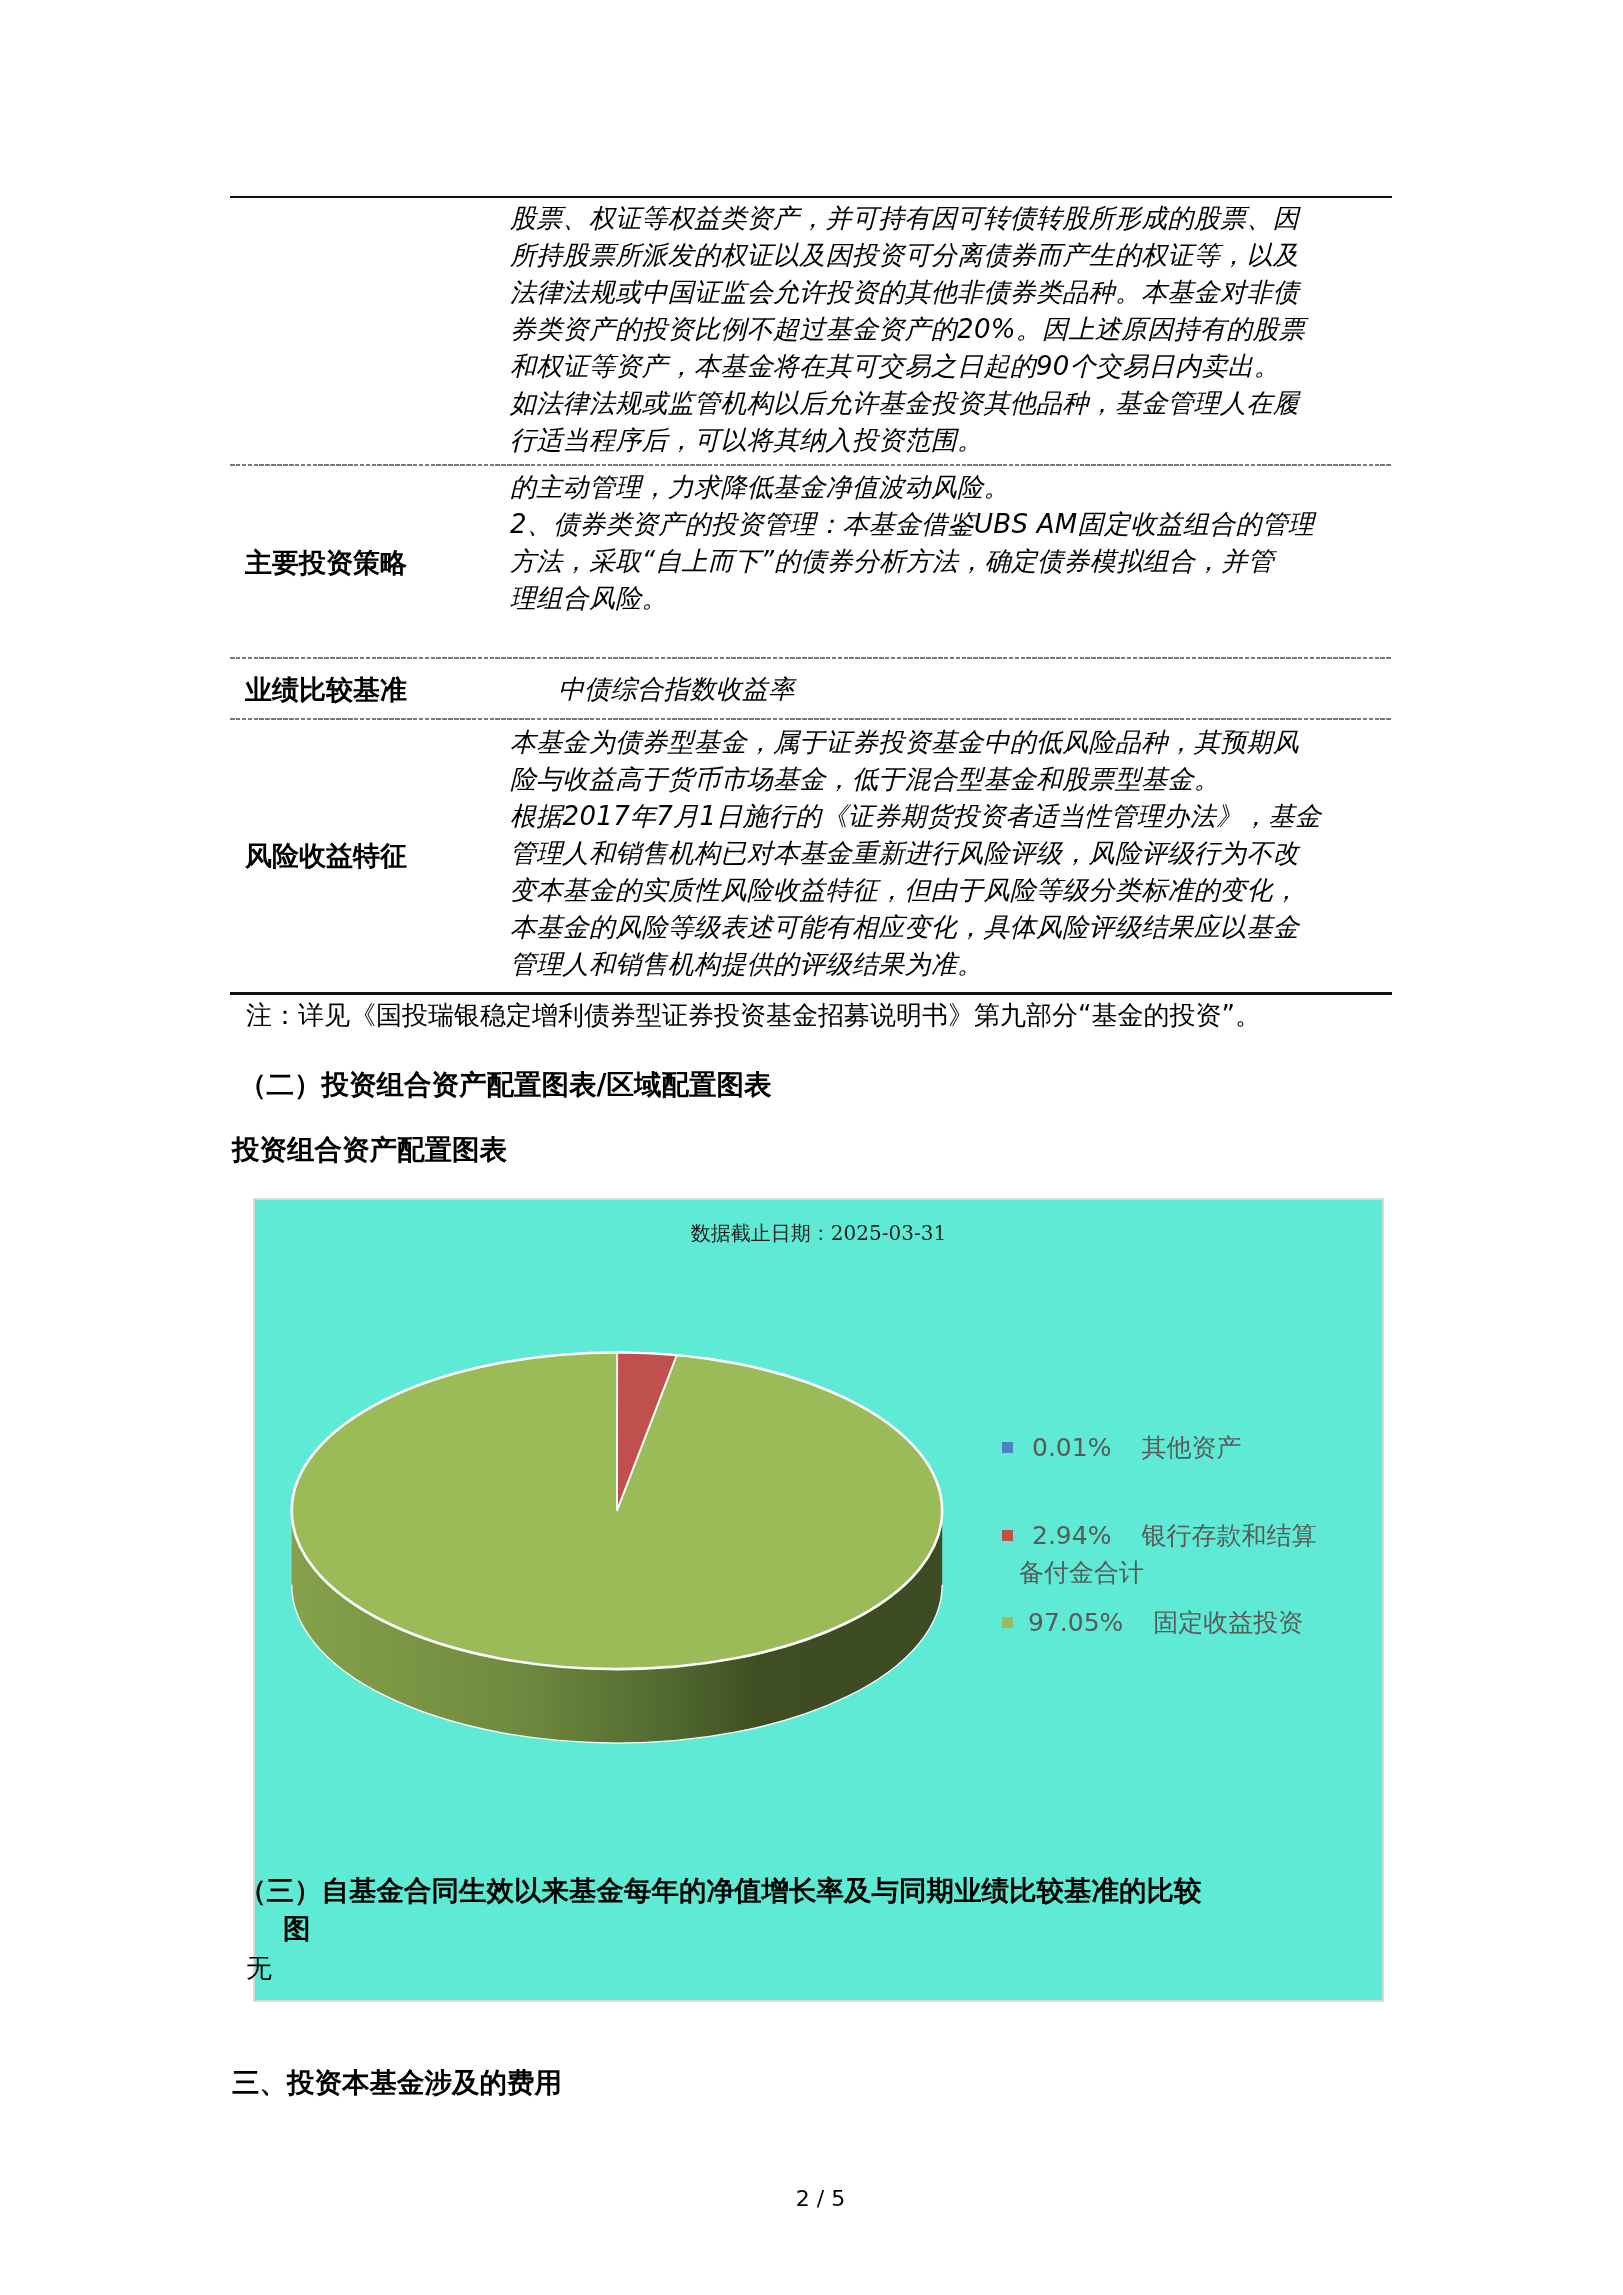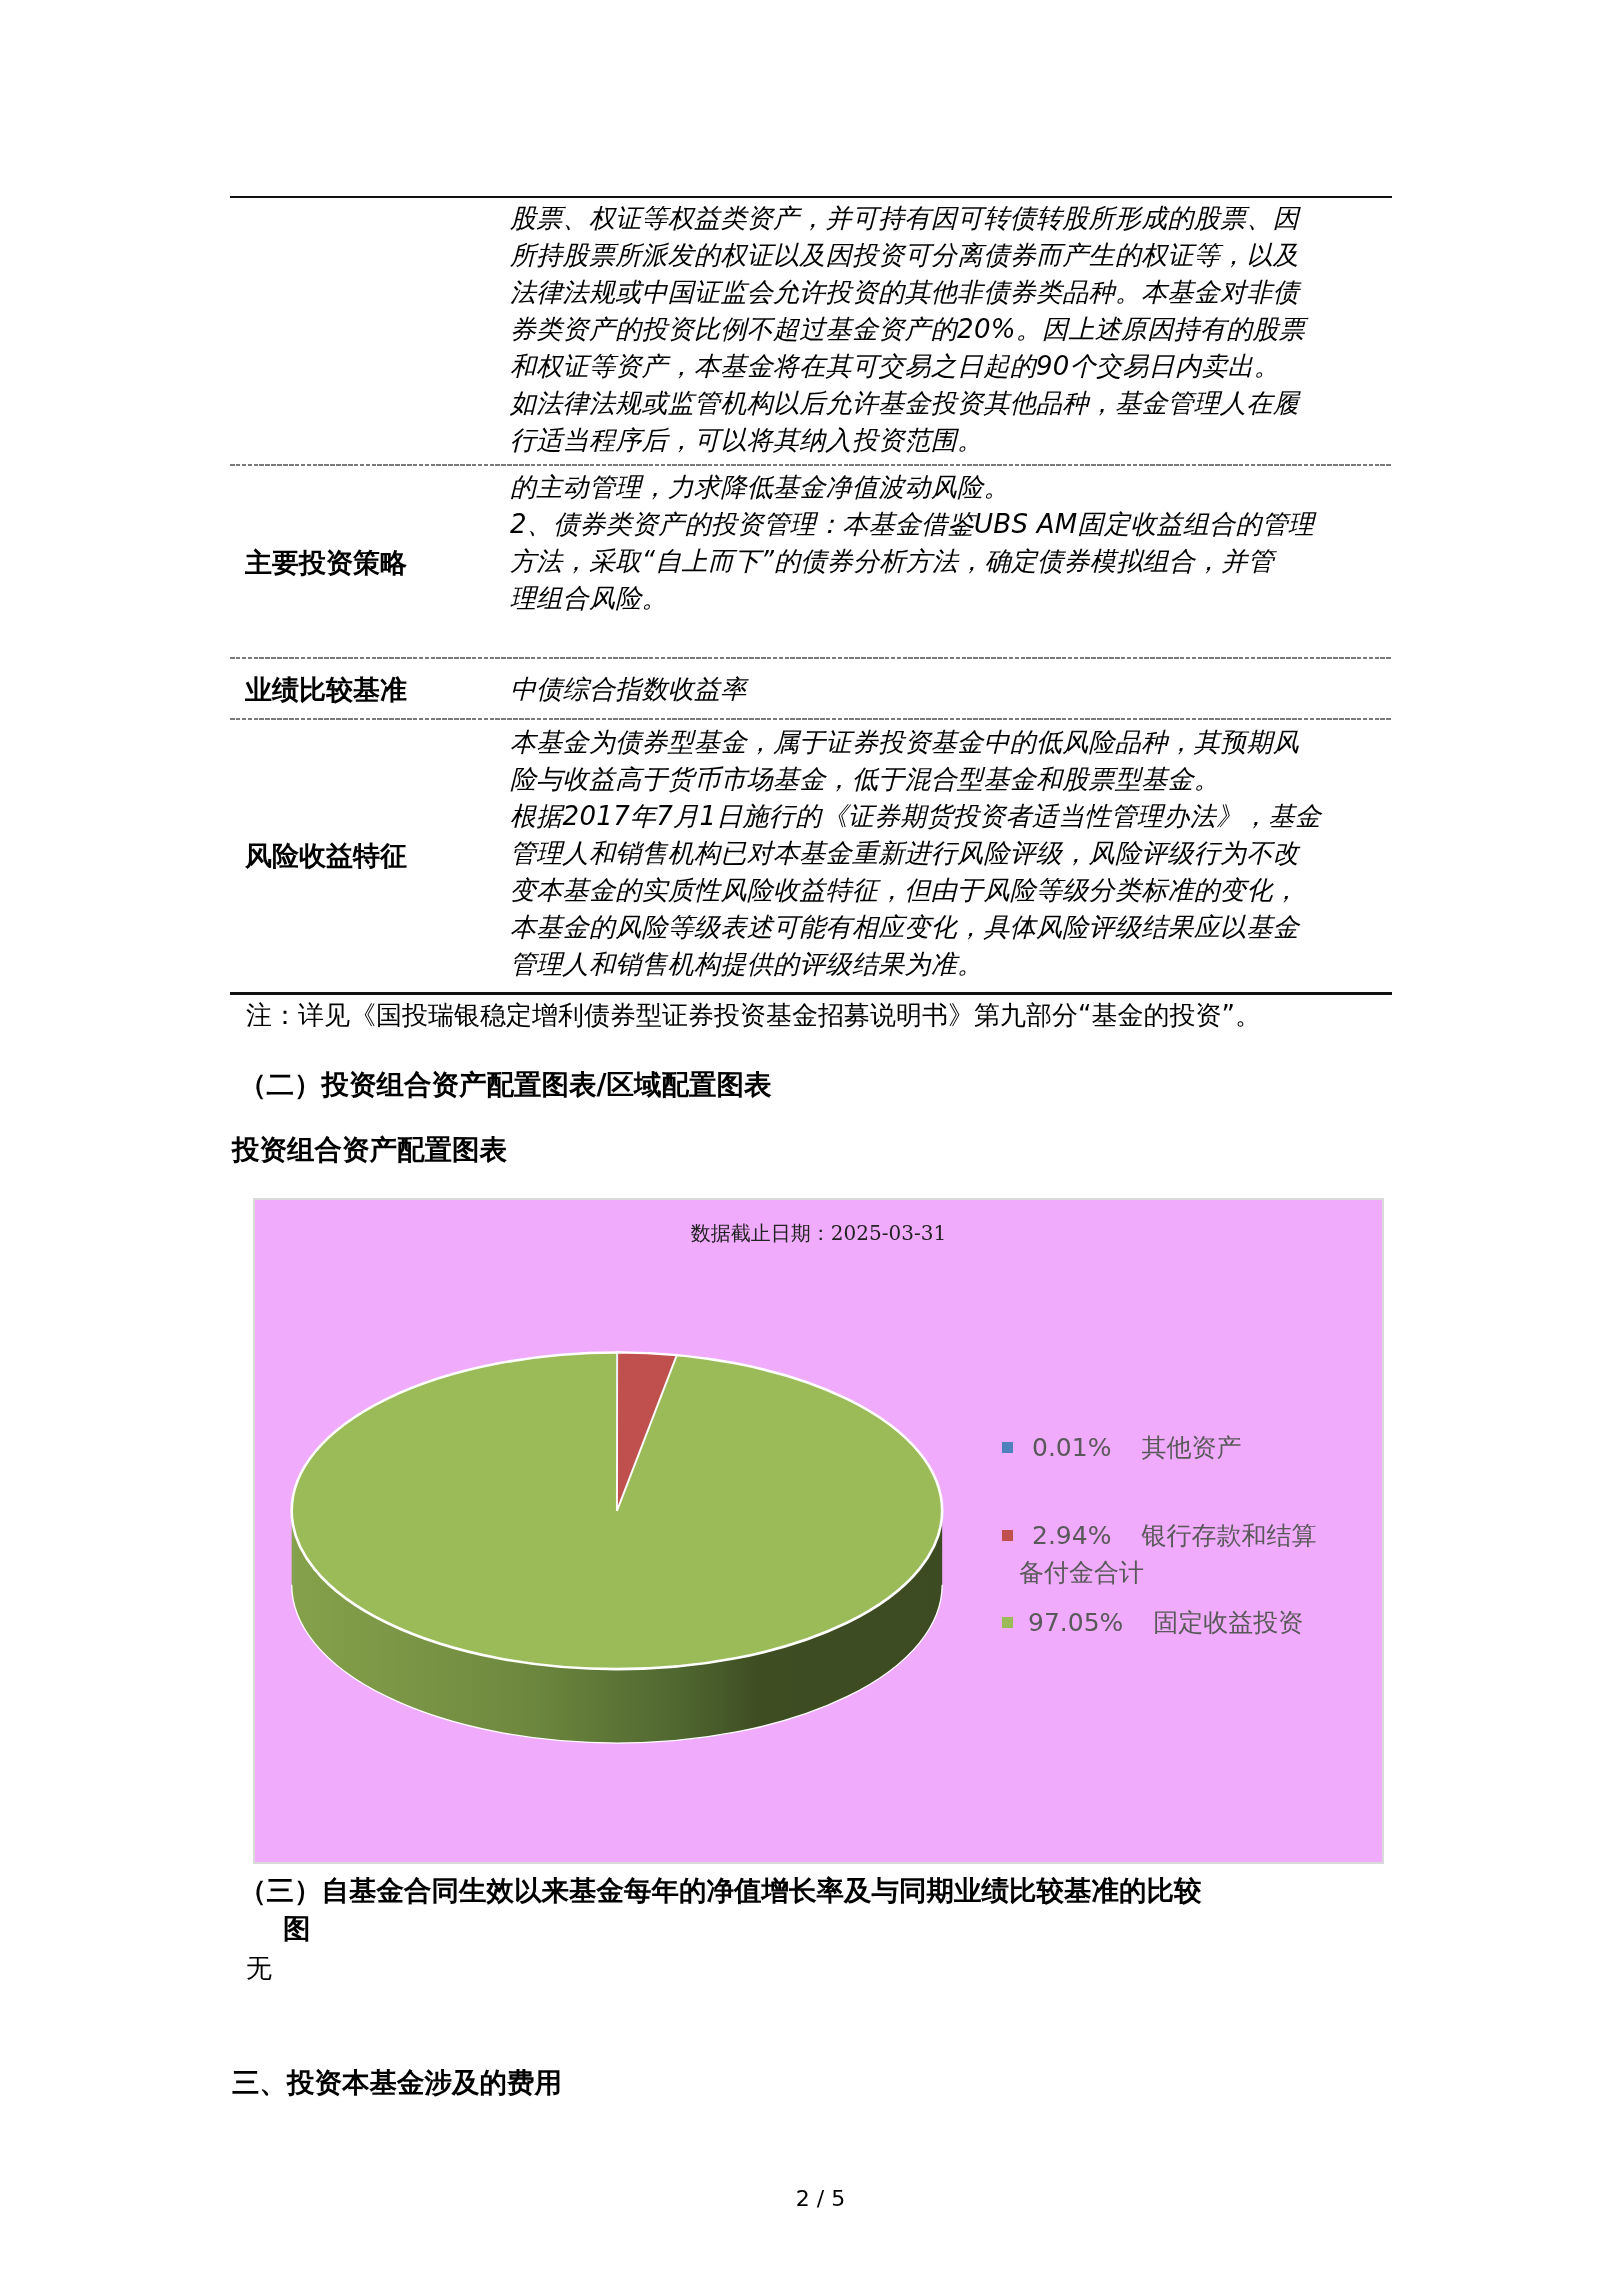--- a/index.html
+++ b/index.html
@@ -18,22 +18,22 @@
   }
   .cell {
     position: absolute; left: 510px; width: 870px;
     font-size: 26px; line-height: 37px; letter-spacing: 0.3px;
   }
   .cell .ln { display: block; white-space: nowrap; height: 37px; font-style: italic; }
   .note { position: absolute; left: 246px; top: 997px; font-size: 26px; line-height: 37px; white-space: nowrap; }
   .h2 { position: absolute; left: 232px; font-size: 27.5px; font-weight: bold; line-height: 39px; white-space: nowrap; }
   .plain { position: absolute; left: 246px; font-size: 26px; line-height: 37px; }
   .chart-box {
-    position: absolute; left: 253px; top: 1198px; width: 1131px; height: 666px;
-    border: 2px solid #d9d9d9; box-sizing: border-box; background: #f0abfc;
+    position: absolute; left: 253px; top: 1198px; width: 1131px; height: 804px;
+    border: 2px solid #d9d9d9; box-sizing: border-box; background: #5eead4;
   }
   .chart-title {
     position: absolute; left: 0; right: 0; top: 19.6px; text-align: center;
     font-family: "DejaVu Serif", "Liberation Serif", serif; font-size: 20px; color: #222;
   }
   .legend { position: absolute; left: 747px; top: 229px; width: 366px; color: #595959; }
   .leg-item { position: relative; font-size: 25px; line-height: 37px; margin-bottom: 51px; }
   .leg-item.two { margin-bottom: 13px; }
   .leg-marker { position: absolute; left: 0; top: 13px; width: 11px; height: 11px; }
   .leg-text { display: block; padding-left: 30px; }
@@ -62,21 +62,21 @@
 
 <div class="label" style="top:544px;">主要投资策略</div>
 <div class="cell" style="top:469px;">
   <span class="ln">的主动管理，力求降低基金净值波动风险。</span>
   <span class="ln">2、债券类资产的投资管理：本基金借鉴UBS AM固定收益组合的管理</span>
   <span class="ln">方法，采取“自上而下”的债券分析方法，确定债券模拟组合，并管</span>
   <span class="ln">理组合风险。</span>
 </div>
 
 <div class="label" style="top:671px;">业绩比较基准</div>
-<div class="cell" style="top:671px;">
+<div class="cell" style="top:671px;margin-left:48px;">
   <span class="ln">中债综合指数收益率</span>
 </div>
 
 <div class="label" style="top:837px;">风险收益特征</div>
 <div class="cell" style="top:724px;">
   <span class="ln">本基金为债券型基金，属于证券投资基金中的低风险品种，其预期风</span>
   <span class="ln">险与收益高于货币市场基金，低于混合型基金和股票型基金。</span>
   <span class="ln">根据2017年7月1日施行的《证券期货投资者适当性管理办法》，基金</span>
   <span class="ln">管理人和销售机构已对本基金重新进行风险评级，风险评级行为不改</span>
   <span class="ln">变本基金的实质性风险收益特征，但由于风险等级分类标准的变化，</span>

